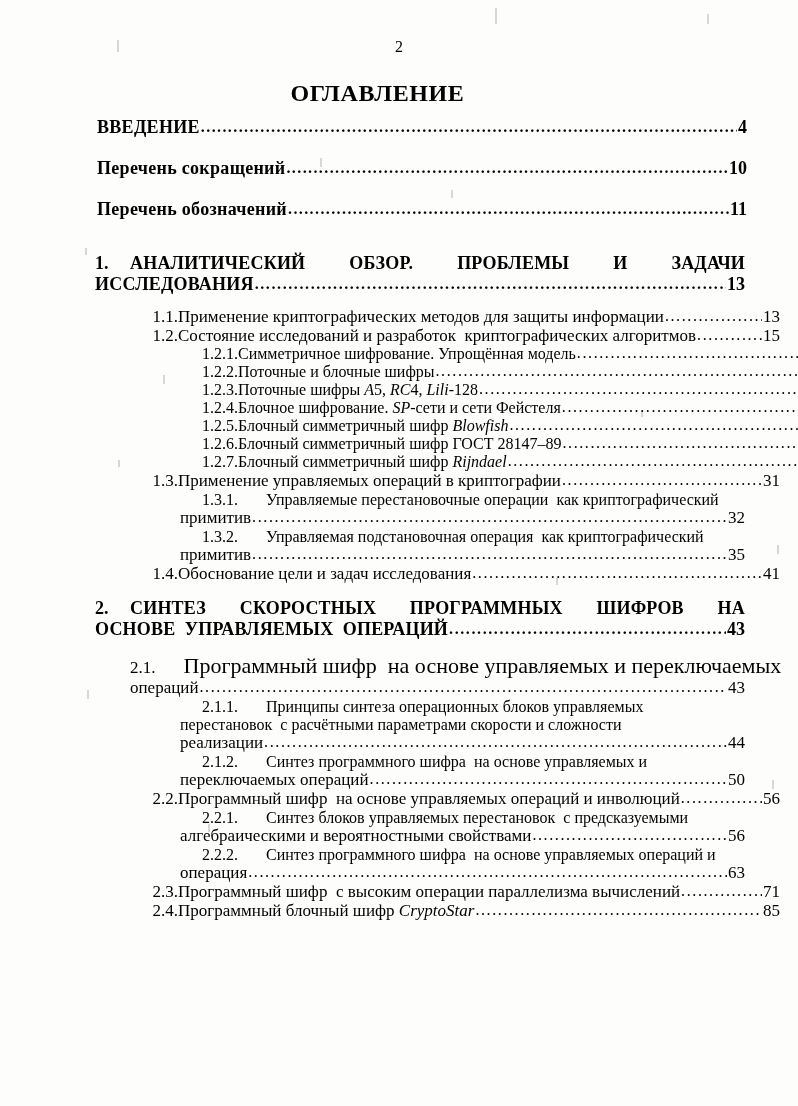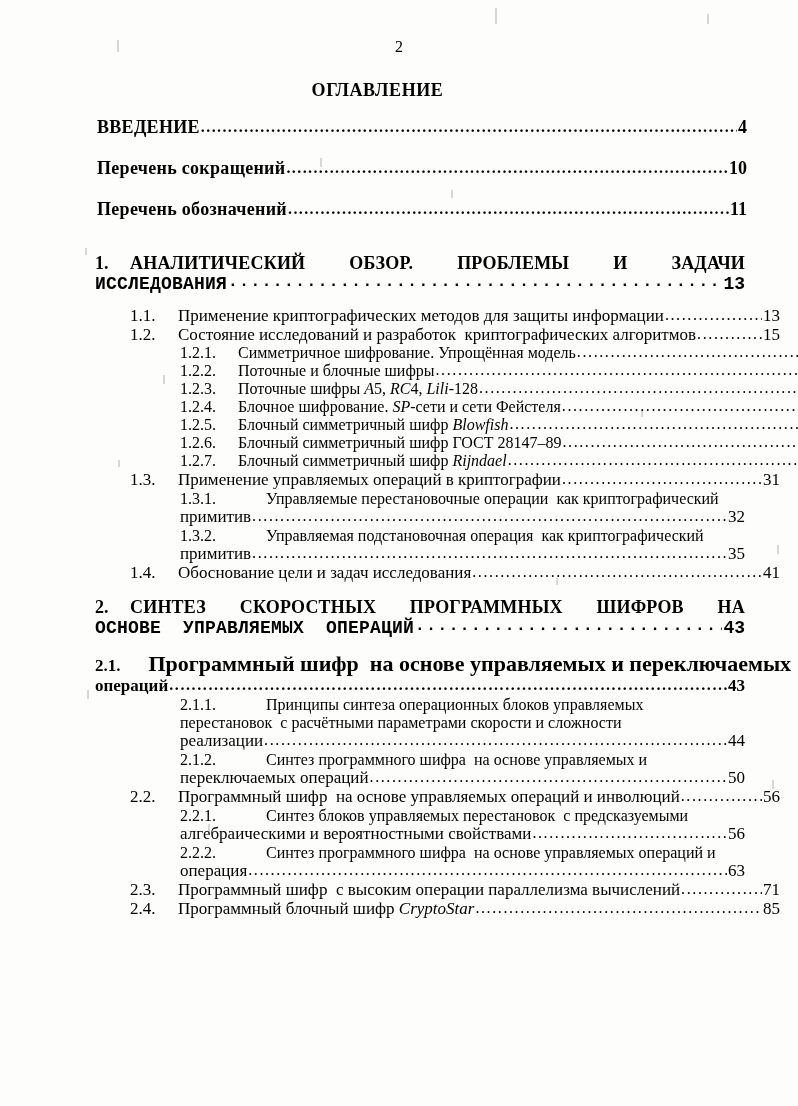--- a/index.html
+++ b/index.html
@@ -26,21 +26,21 @@
     text-align: center;
     font-size: 16px;
     font-family: "Liberation Serif", serif;
   }
   .doc-title {
     position: absolute;
     top: 80px;
     left: 0;
     width: 755px;
     text-align: center;
-    font-size: 18px;
+    font-size: 24px;
     font-weight: bold;
     letter-spacing: 0.6px;
     font-family: "Liberation Serif", serif;
   }
   .toc {
     position: absolute;
     top: 118px;
     left: 95px;
     width: 650px;
   }
@@ -49,20 +49,21 @@
   .row {
     display: flex;
     align-items: baseline;
     width: 100%;
     font-size: 17px;
     line-height: 1.0;
   }
   .num {
     flex: 0 0 auto;
     white-space: nowrap;
+    text-align: right;
   }
   .title {
     flex: 0 0 auto;
     white-space: pre;
   }
   .leader {
     flex: 1 1 auto;
     overflow: hidden;
     white-space: nowrap;
     margin: 0 1px;
@@ -104,23 +105,22 @@
     flex: 0 0 35px;
   }
   .chapter .chapter-line1 {
     flex: 1 1 auto;
     text-align: justify;
     text-align-last: justify;
     letter-spacing: 0.2px;
   }
   .chapter .chapter-line2 {
     display: flex;
-    align-items: flex-start;
+    align-items: center;
     width: 100%;
-    font-family: Liberation Mono, monospace;
   }
   .chapter .chapter-line2 .title { letter-spacing: 0.2px; }
 
   
   .lvl2 {
     margin-left: 35px;
     font-size: 17px;
     margin-bottom: 2px;
   }
   .lvl2 .num { width: 48px; }
@@ -128,23 +128,23 @@
   
   .lvl3 {
     margin-left: 85px;
     font-size: 16px;
     margin-bottom: 2px;
   }
   .lvl3 .num { width: 58px; }
 
   
   .cont2 {
+    margin-left: 35px;
     font-size: 17px;
     margin-bottom: 2px;
-    font-weight: bold;
   }
   .plain-line {
     display: flex;
     align-items: baseline;
     width: 100%;
     gap: 28px;
   }
   .wrapline {
     font-size: 16px;
     white-space: pre;

